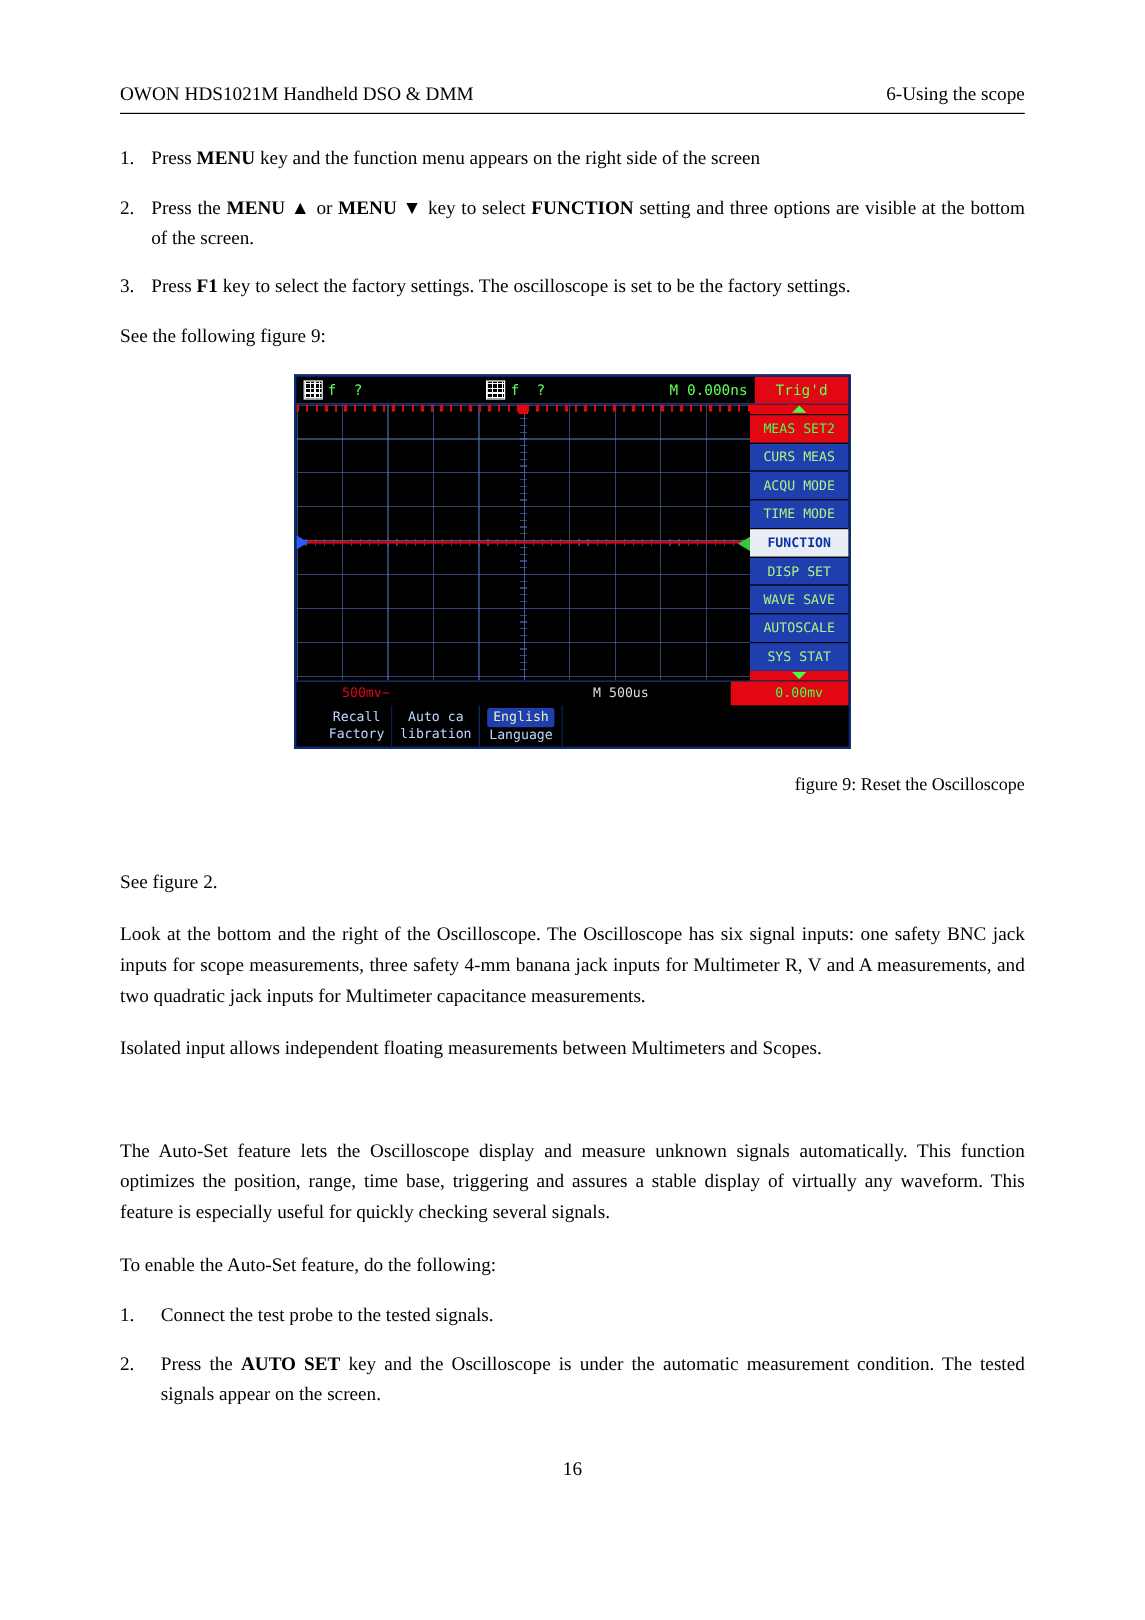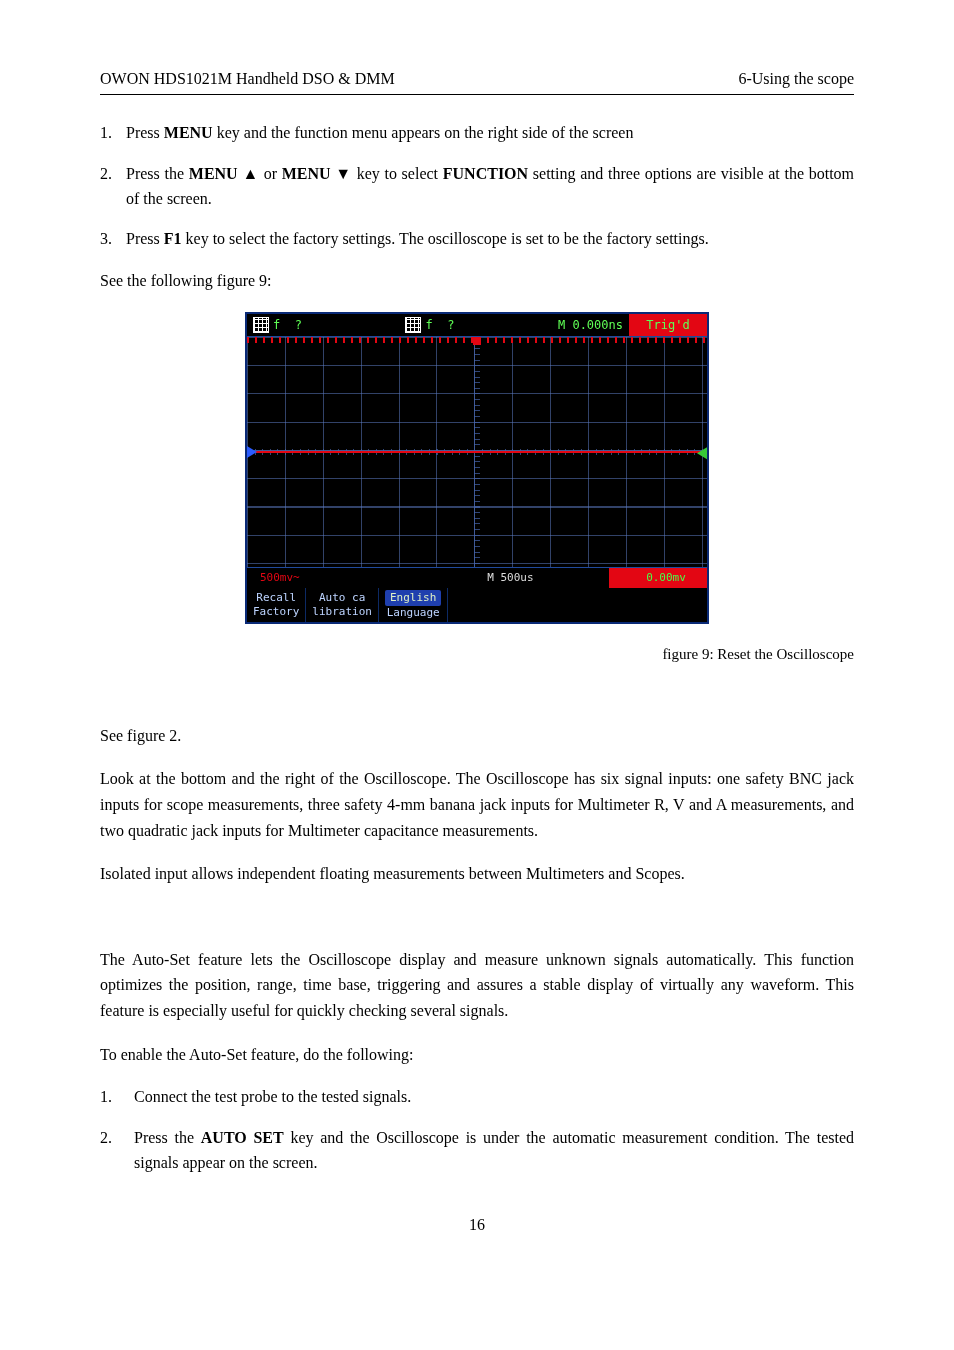--- a/index.html
+++ b/index.html
@@ -252,21 +252,21 @@
     display: flex;
     height: 20px;
     font-size: 11px;
     border-top: 1px solid #204a9e;
   }
   .scope-bot1 .left {
     flex: 1;
     display: flex;
     align-items: center;
     color: #e30613;
-    padding-left: 13px;
+    padding-left: 38px;
   }
   .scope-bot1 .mid {
     flex: 1.3;
     display: flex;
     align-items: center;
     justify-content: center;
     color: #ddd;
   }
   .scope-bot1 .right {
     width: 82px;
@@ -275,20 +275,21 @@
     display: flex;
     align-items: center;
     justify-content: center;
     padding-left: 16px;
   }
 
   .scope-bot2 {
     display: flex;
     height: 34px;
     font-size: 11px;
+    padding-left: 21px;
   }
   .scope-bot2 .fbtn {
     display: flex;
     flex-direction: column;
     align-items: center;
     justify-content: center;
     padding: 0 6px;
     color: #bdd4ff;
     white-space: nowrap;
     border-right: 1px solid #0d2a64;
@@ -363,20 +364,37 @@
         <div class="grid-major"></div>
         <div class="grid-ticks"></div>
         <div class="top-ruler">
           <div class="notch"></div>
         </div>
         <div class="waveline"></div>
         <div class="left-ptr"></div>
         <div class="right-ptr"></div>
       </div>
 
+      <div class="scope-menu">
+        <div class="arrow">
+            <div class="tri-up"></div>
+          </div>
+        <div class="mitem mred">MEAS SET2</div>
+        <div class="mitem mblue">CURS MEAS</div>
+        <div class="mitem mblue">ACQU MODE</div>
+        <div class="mitem mblue">TIME MODE</div>
+        <div class="mitem mfunc">FUNCTION</div>
+        <div class="mitem mblue">DISP SET</div>
+        <div class="mitem mblue">WAVE SAVE</div>
+        <div class="mitem mblue">AUTOSCALE</div>
+        <div class="mitem mblue">SYS STAT</div>
+        <div class="arrow">
+            <div class="tri-down"></div>
+          </div>
+      </div>
     </div>
 
     <div class="scope-bot1">
       <div class="left">500mv~</div>
       <div class="mid">M 500us</div>
       <div class="right">0.00mv</div>
     </div>
 
     <div class="scope-bot2">
       <div class="fbtn">

